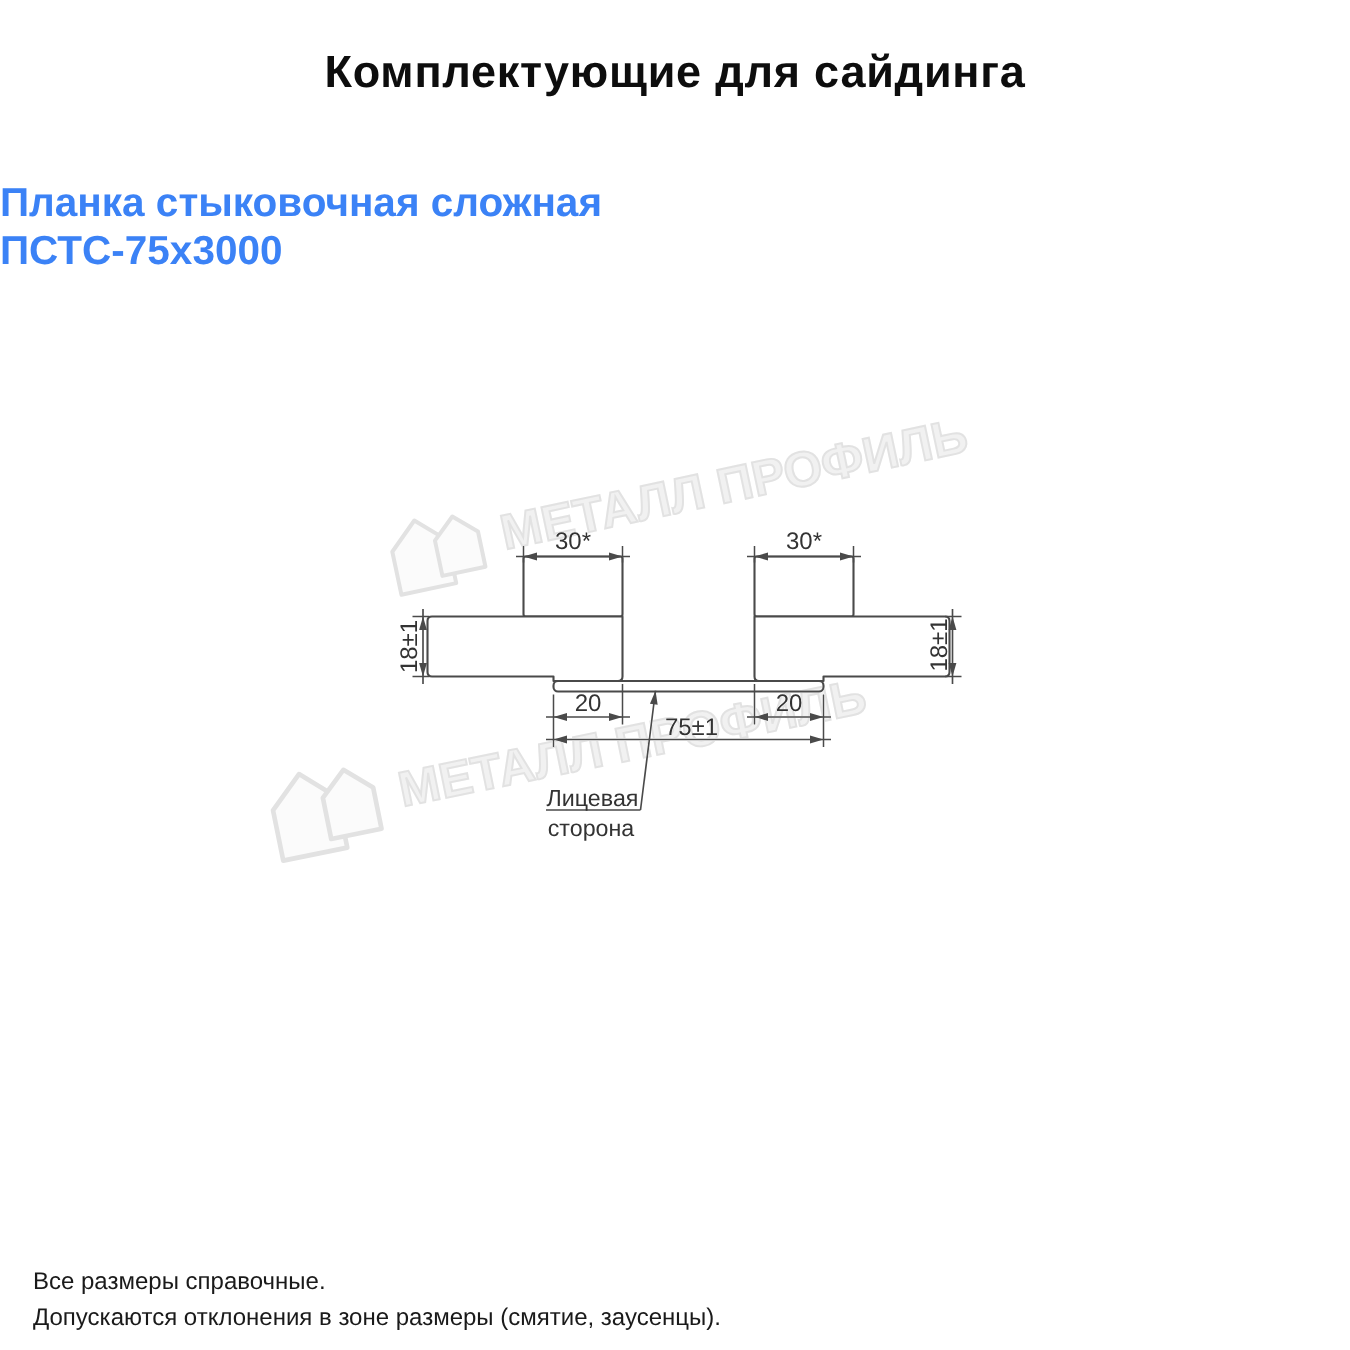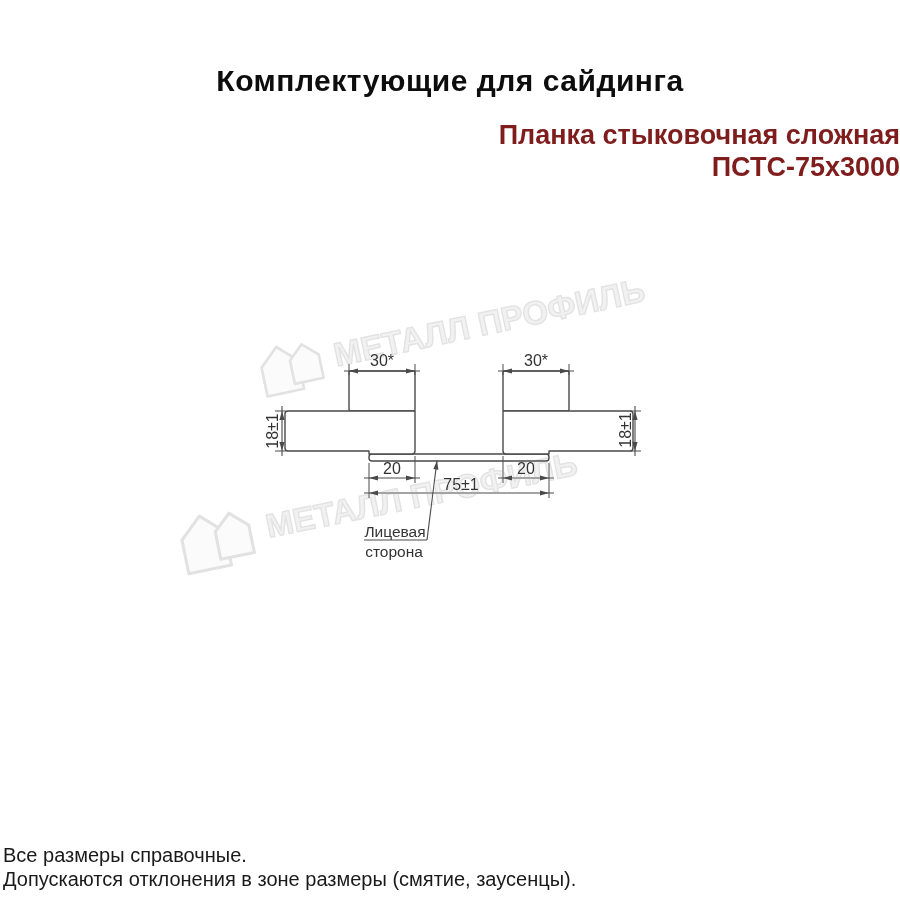--- a/index.html
+++ b/index.html
@@ -3,42 +3,41 @@
 <meta charset="utf-8">
 <style>
   * { margin:0; padding:0; box-sizing:border-box; }
   html,body { width:900px; height:900px; background:#ffffff; overflow:hidden; }
   body { position:relative; font-family:"Liberation Sans", sans-serif; color:#111; }
 
   .title {
     position:absolute; left:0; top:32px; width:900px;
     text-align:center; font-size:30px; font-weight:bold; color:#0d0d0d;
     letter-spacing:0.5px;
-    margin-top:32px;
   }
   .subtitle {
     position:absolute; left:0; top:119px; width:900px;
-    text-align:right; font-size:27px; font-weight:bold; color:#7f1d1d;
+    text-align:left; font-size:27px; font-weight:bold; color:#3b82f6;
     line-height:32px;
   }
 
   .drawing {
     position:absolute; left:240px; top:340px; width:440px; height:230px;
     z-index:2;
   }
   .outline { fill:#ffffff; stroke:#4a4a4a; stroke-width:1.4; stroke-linejoin:round; }
   .dimline { fill:none; stroke:#4a4a4a; stroke-width:1.1; }
   .tick    { fill:none; stroke:#4a4a4a; stroke-width:1; }
   .ah      { fill:#4a4a4a; stroke:none; }
   .dimtext { font-family:"Liberation Sans", sans-serif; font-size:16px; fill:#333333; }
   .leadtext{ font-family:"Liberation Sans", sans-serif; font-size:15.5px; fill:#333333; }
 
   .footnotes {
-    position:absolute; left:3px; top:843px;
-    font-size:20px; line-height:24px; color:#1a1a1a; z-index:2;
+    position:absolute; left:22px; top:843px;
+    font-size:16px; line-height:24px; color:#1a1a1a; z-index:2;
   }
 
   .watermark {
     position:absolute; display:flex; align-items:center; white-space:nowrap;
     mix-blend-mode:darken; pointer-events:none; z-index:6;
     transform-origin:0 50%;
     font-weight:bold; font-size:33px; letter-spacing:0px;
     color:#f1f1f1; -webkit-text-stroke:1.3px #e2e2e2;
   }
   .wm-a { left:258px; top:340px; height:64px; transform:rotate(-12deg); }

